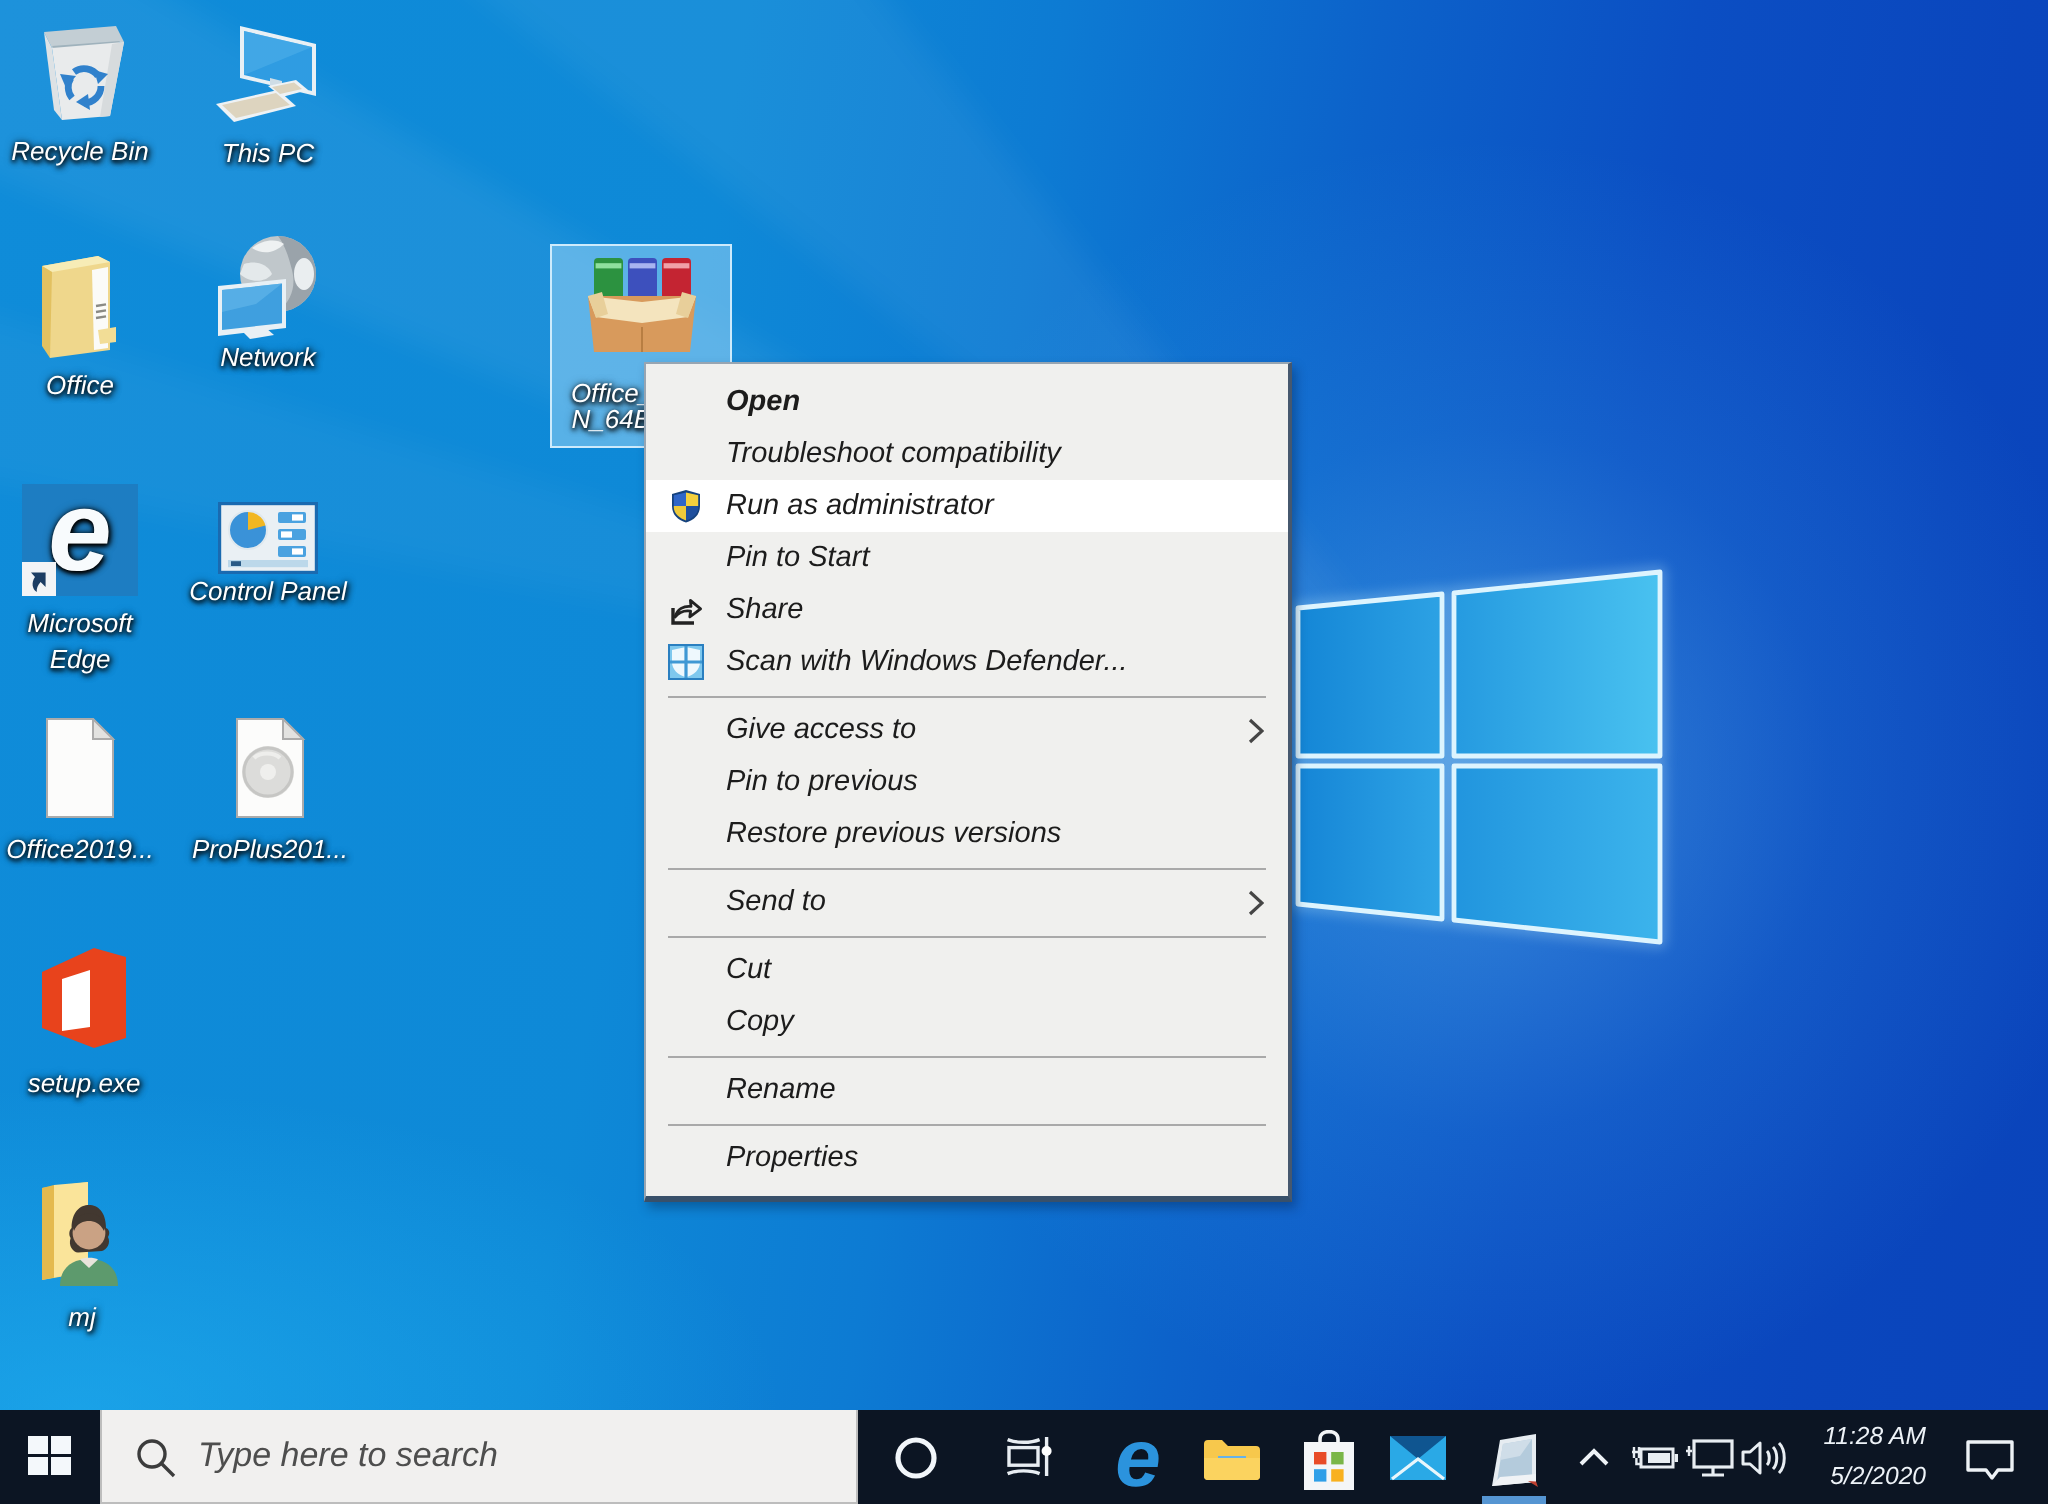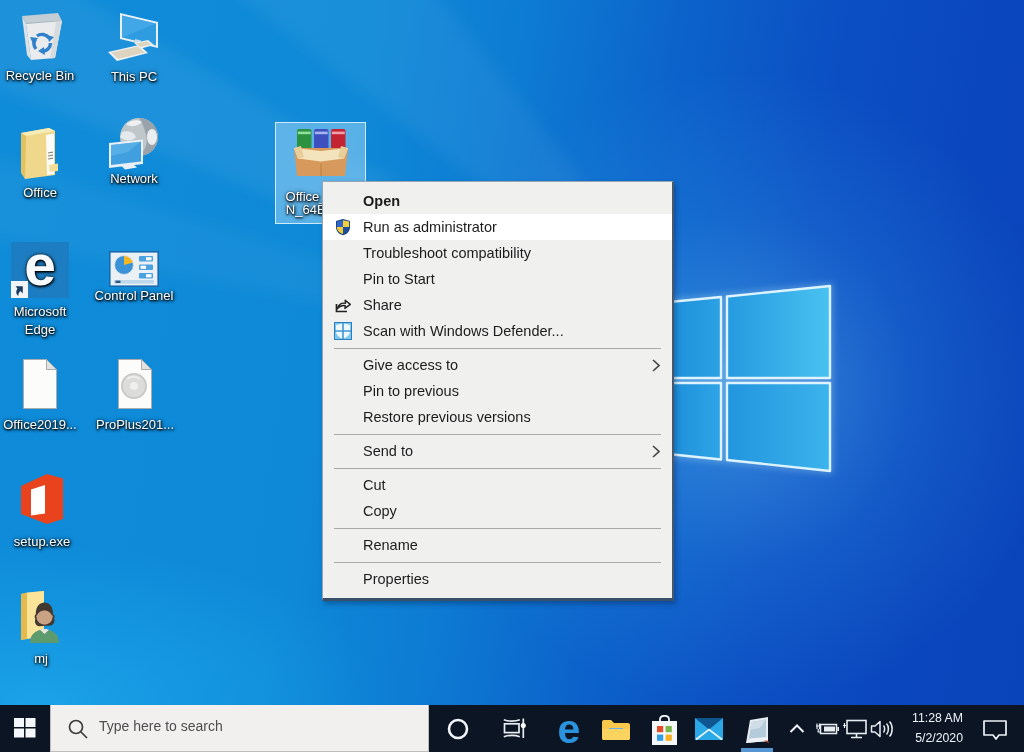--- a/index.html
+++ b/index.html
@@ -1,45 +1,45 @@
 <!DOCTYPE html>
 <html><head>
 <meta charset="utf-8">
 <style>
   * { margin:0; padding:0; box-sizing:border-box; }
   html,body { width:1024px; height:752px; overflow:hidden; font-family:"Liberation Sans", sans-serif; }
-  #stage { position:absolute; left:0; top:0; width:1024px; height:752px; background:#b91c1c; filter:blur(0.3px); }
+  #stage { position:absolute; left:0; top:0; width:1024px; height:752px; background:#b91c1c; filter:blur(0.3px);font-style:italic; }
   #desktop { position:absolute; left:0; top:0; width:1024px; height:705px; overflow:hidden;
     background:
       radial-gradient(circle 320px at 740px 390px, rgba(120,215,252,0.40), rgba(70,180,242,0.16) 55%, rgba(0,0,0,0) 100%),
       radial-gradient(ellipse 500px 230px at 4% 100%, rgba(40,190,250,0.45), rgba(0,0,0,0) 70%),
       linear-gradient(99deg, #0f8cd9 0%, #0e89d7 33%, #0d7bd3 47%, #0c62ca 61%, #0b4ec3 75%, #0a46bd 89%, #0a44bb 100%);
   }
   .ray { position:absolute; pointer-events:none; }
   .dicon { position:absolute; width:96px; text-align:center; color:#fff; font-size:13px;
     text-shadow:0 1px 2px rgba(0,0,0,1), 1px 1px 3px rgba(0,0,0,0.95), 0 0 4px rgba(0,0,0,0.55); }
   .dicon .ic { display:block; margin:0 auto; }
   .dicon .lbl { display:block; margin-top:2px; line-height:13px; }
   
   #sel { position:absolute; left:275px; top:122px; width:91px; height:102px;
      background:rgba(150,210,244,0.55); border:1px solid rgba(225,245,255,0.85); }
   
-  #menu { position:absolute; left:322px; top:181px; width:352px; background:#f0f0ee;
+  #menu { position:absolute; left:322px; top:181px; width:324px; background:#f0f0ee;
      border:1px solid #97a5b2; border-right:2px solid #46586e; border-bottom:3px solid #38506a;
      box-shadow:2px 3px 5px rgba(0,25,60,0.35); padding:6px 0; }
   .mi { position:relative; height:26px; line-height:26px; padding-left:40px; font-size:14.5px; color:#1c1c1c; white-space:nowrap; }
   .mi.hl { background:#ffffff; }
   .mi b { font-weight:bold; }
   .mi svg.micon { position:absolute; left:11px; top:4px; }
   .sep { height:1px; background:#a9a9a9; margin:3.5px 11px; }
   .arrow { position:absolute; right:12px; top:7px; }
   
   #taskbar { position:absolute; left:0; top:705px; width:1024px; height:47px; background:#0c1523; }
   #search { position:absolute; left:50px; top:0px; width:379px; height:47px; background:#f1f0ef;
-     border:1px solid #bdbdbd; border-top:none; color:#4e4e4e; font-size:14px; }
+     border:1px solid #bdbdbd; border-top:none; color:#4e4e4e; font-size:17px; }
   #search span { position:absolute; left:48px; top:13px; }
   .tbi { position:absolute; top:0; }
   #clock { position:absolute; left:880px; top:0px; width:83px; height:46px; color:#eef3f8; font-size:12.3px; text-align:right; line-height:19.5px; padding-top:4px;}
 </style>
 </head>
 <body>
 <div id="stage">
   <div id="desktop">
 
     <svg class="ray" width="1024" height="705" style="left:0;top:0">
@@ -235,28 +235,28 @@
       <polygon points="3,21 30,24 57,21 53,31.5 30,34.5 7,31.5" fill="#f4e4be"></polygon>
       <polygon points="3,21 10,19 13,30 7,32" fill="#e8cf9a"></polygon>
       <polygon points="57,21 50,19 47,30 53,32" fill="#e8cf9a"></polygon>
       <path d="M30 36.5 L30 49" stroke="#b87e42" stroke-width="1"></path>
     </svg>
     <span class="lbl" style="margin-top:13px; line-height:13px">Office_2019<br>N_64Bit_En</span>
   </div>
 
   <div id="menu">
     <div class="mi"><b>Open</b></div>
+    <div class="mi">Troubleshoot compatibility</div>
     <div class="mi hl"><svg class="micon" width="18" height="18" viewBox="0 0 18 18">
           <path d="M9 1 L16 3 V9 C16 13.5 12.8 16.2 9 17.3 C5.2 16.2 2 13.5 2 9 V3 Z" fill="#15427e"></path>
           <path d="M9 2.2 L9 9 H2.9 V3.6 Z" fill="#2f66c8"></path>
           <path d="M9 2.2 L15.1 3.6 V9 H9 Z" fill="#f3cf3c"></path>
           <path d="M9 9 H15.1 V9.6 C15.1 12.8 12.4 15.2 9 16.2 Z" fill="#1e4f9e"></path>
           <path d="M9 9 V16.2 C5.9 15.2 2.9 12.8 2.9 9.6 V9 Z" fill="#eec93a"></path>
         </svg>Run as administrator</div>
-    <div class="mi">Troubleshoot compatibility</div>
     <div class="mi">Pin to Start</div>
     <div class="mi"><svg class="micon" width="18" height="18" viewBox="0 0 18 18">
           <path d="M2.5 8 V15.5 H13" fill="none" stroke="#222" stroke-width="1.7"></path>
           <path d="M3.5 12.5 C4.5 8.5 8 6.8 11.5 7.2 L11.2 4.2 L16.3 8.4 L10.9 12.4 L11.3 9.6 C8.2 9.1 5.6 10 3.5 12.5 Z" fill="none" stroke="#222" stroke-width="1.4" stroke-linejoin="round"></path>
         </svg>Share</div>
     <div class="mi"><svg class="micon" width="18" height="18" viewBox="0 0 18 18">
           <rect x="0.5" y="0.5" width="17" height="17" fill="#7ec8ee" stroke="#2a7fc0"></rect>
           <path d="M9 1.5 L16 3 V9 C16 12.8 13 15.6 9 16.6 C5 15.6 2 12.8 2 9 V3 Z" fill="#eef8fd"></path>
           <path d="M9 1 V17 M1 9 H17" stroke="#3f98d4" stroke-width="1.6" fill="none"></path>
         </svg>Scan with Windows Defender...</div>

